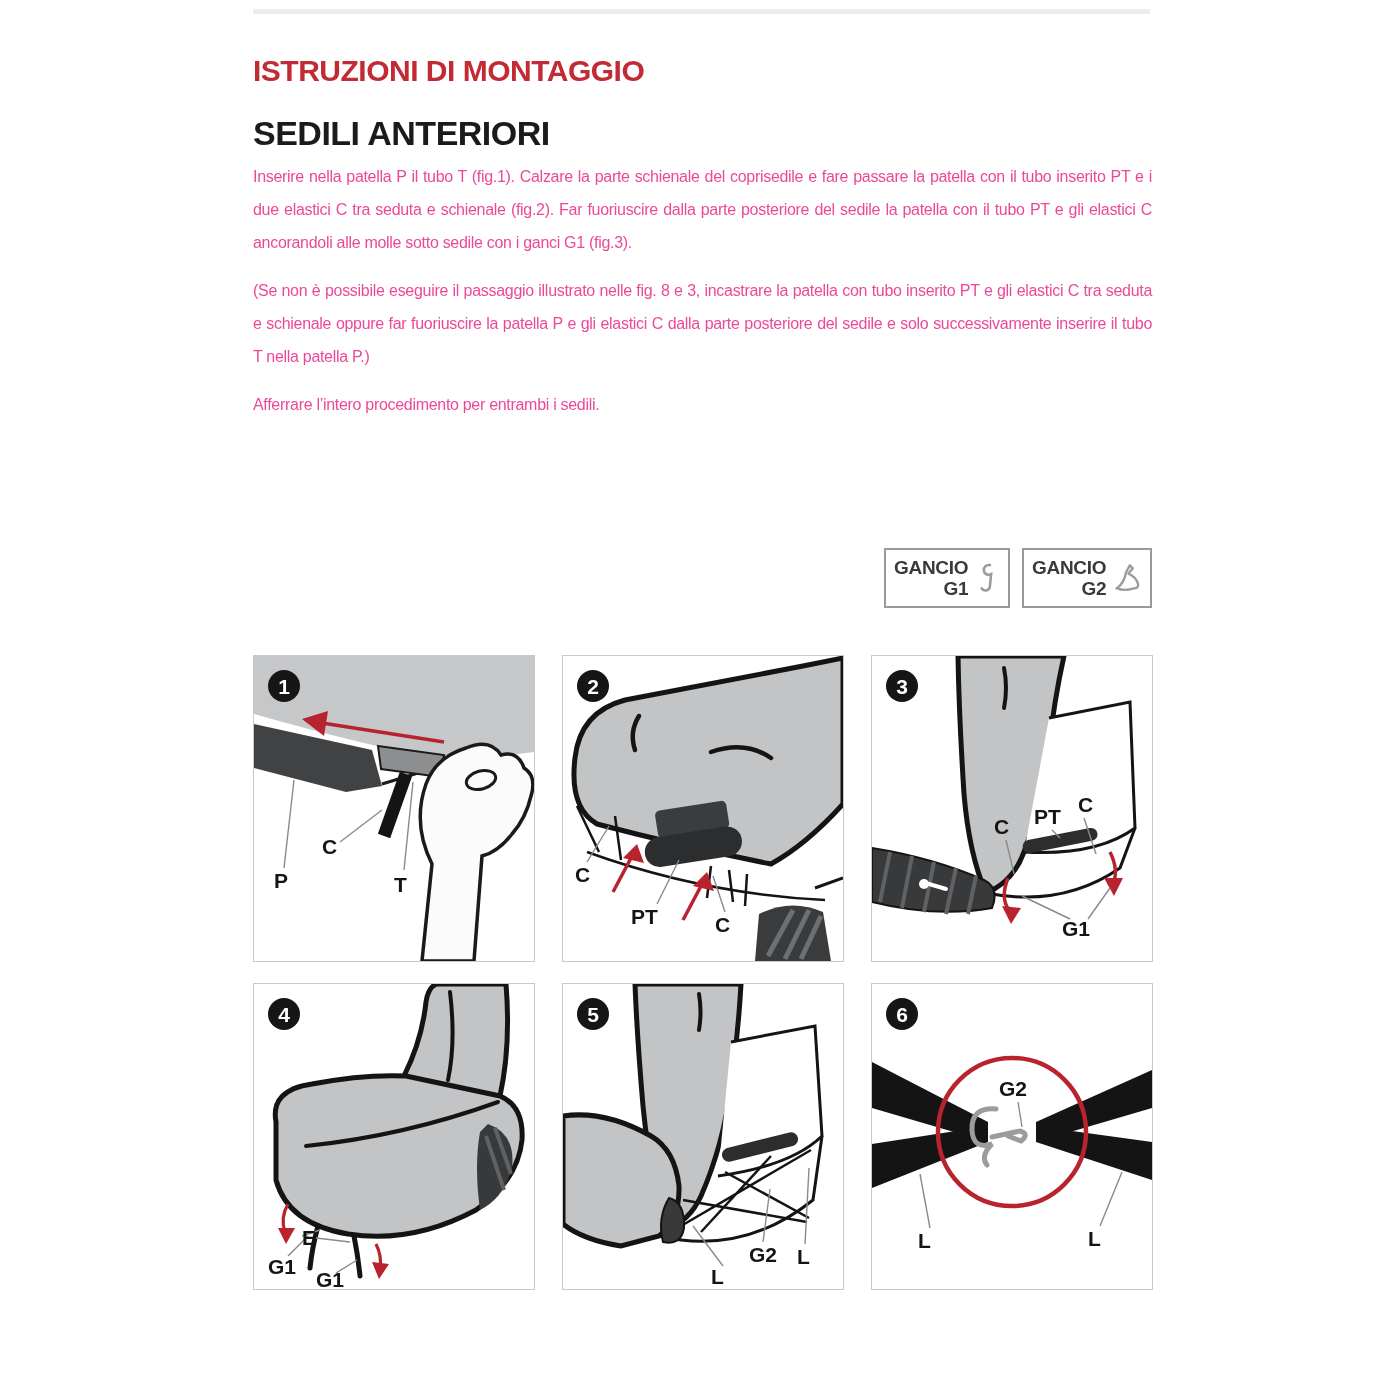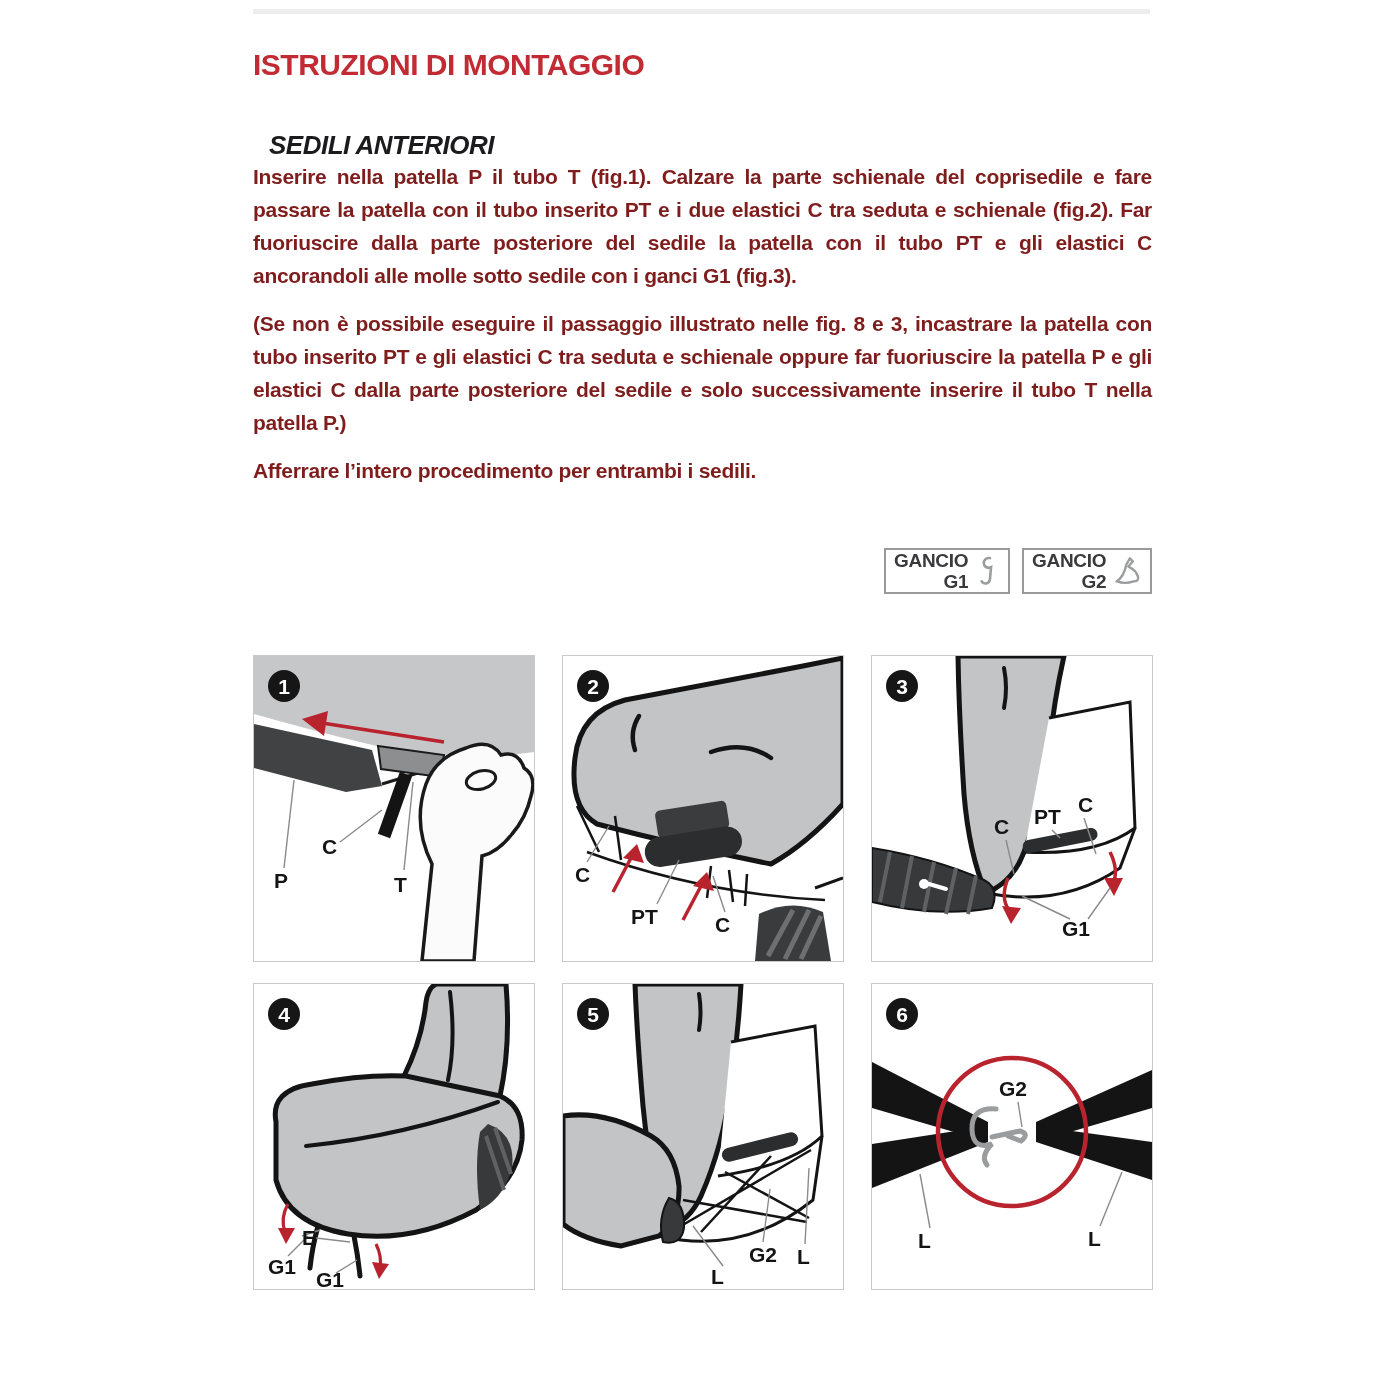--- a/index.html
+++ b/index.html
@@ -1,27 +1,27 @@
 <!DOCTYPE html>
 <html><head>
 <meta charset="utf-8">
 <style>
   html,body{margin:0;padding:0;background:#ffffff;}
   .page{position:relative;width:1400px;height:1400px;background:#ffffff;overflow:hidden;
         font-family:"Liberation Sans",sans-serif;color:#1b1b1d;}
   .scan-artifact{position:absolute;left:253px;top:9px;width:897px;height:5px;background:#ededed;}
-  .title{position:absolute;left:253px;top:48px;margin:0;font-size:30px;font-weight:700;
+  .title{position:absolute;left:253px;top:54px;margin:0;font-size:30px;font-weight:700;
          letter-spacing:-0.5px;color:#c22b33;}
-  .subtitle{position:absolute;left:253px;top:114px;margin:16px;font-size:26px;font-weight:700;
-         letter-spacing:-0.5px;color:#1b1b1d;font-style:italic;}
+  .subtitle{position:absolute;left:253px;top:114px;margin:0;font-size:34px;font-weight:700;
+         letter-spacing:-0.5px;color:#1b1b1d;}
   .text-col{position:absolute;left:253px;top:160px;width:899px;}
-  .text-col p{margin:0 0 15px 0;font-size:21px;line-height:33px;font-weight:700;
-         letter-spacing:-0.3px;text-align:justify;color:#7f1d1d;}
+  .text-col p{margin:0 0 15px 0;font-size:16px;line-height:33px;font-weight:400;
+         letter-spacing:-0.3px;text-align:justify;color:#ec4899;}
   .text-col p.short{text-align:left;margin-bottom:13px;}
-  .hook-box{position:absolute;top:548px;height:46px;border:2px solid #9a9a9a;background:#fff;
+  .hook-box{position:absolute;top:548px;height:60px;border:2px solid #9a9a9a;background:#fff;
          display:flex;align-items:center;justify-content:flex-end;gap:6px;padding:2px 8px;box-sizing:border-box;}
   .hook-box.g1{left:884px;width:126px;}
   .hook-box.g2{left:1022px;width:130px;}
   .hook-text{text-align:right;font-size:19px;line-height:21px;font-weight:700;color:#3a3a3c;letter-spacing:-0.3px;}
   .panel{position:absolute;width:280px;height:305px;background:#fff;border:1px solid #c9c9c9;box-sizing:content-box;}
   .panel svg{display:block;width:280px;height:305px;}
   .panel text{font-family:"Liberation Sans",sans-serif;font-weight:700;font-size:21px;fill:#141414;}
   .panel .badge-num{fill:#ffffff;font-size:21px;}
   .leader{stroke:#8a8a8a;stroke-width:1.4;fill:none;}
 </style>

